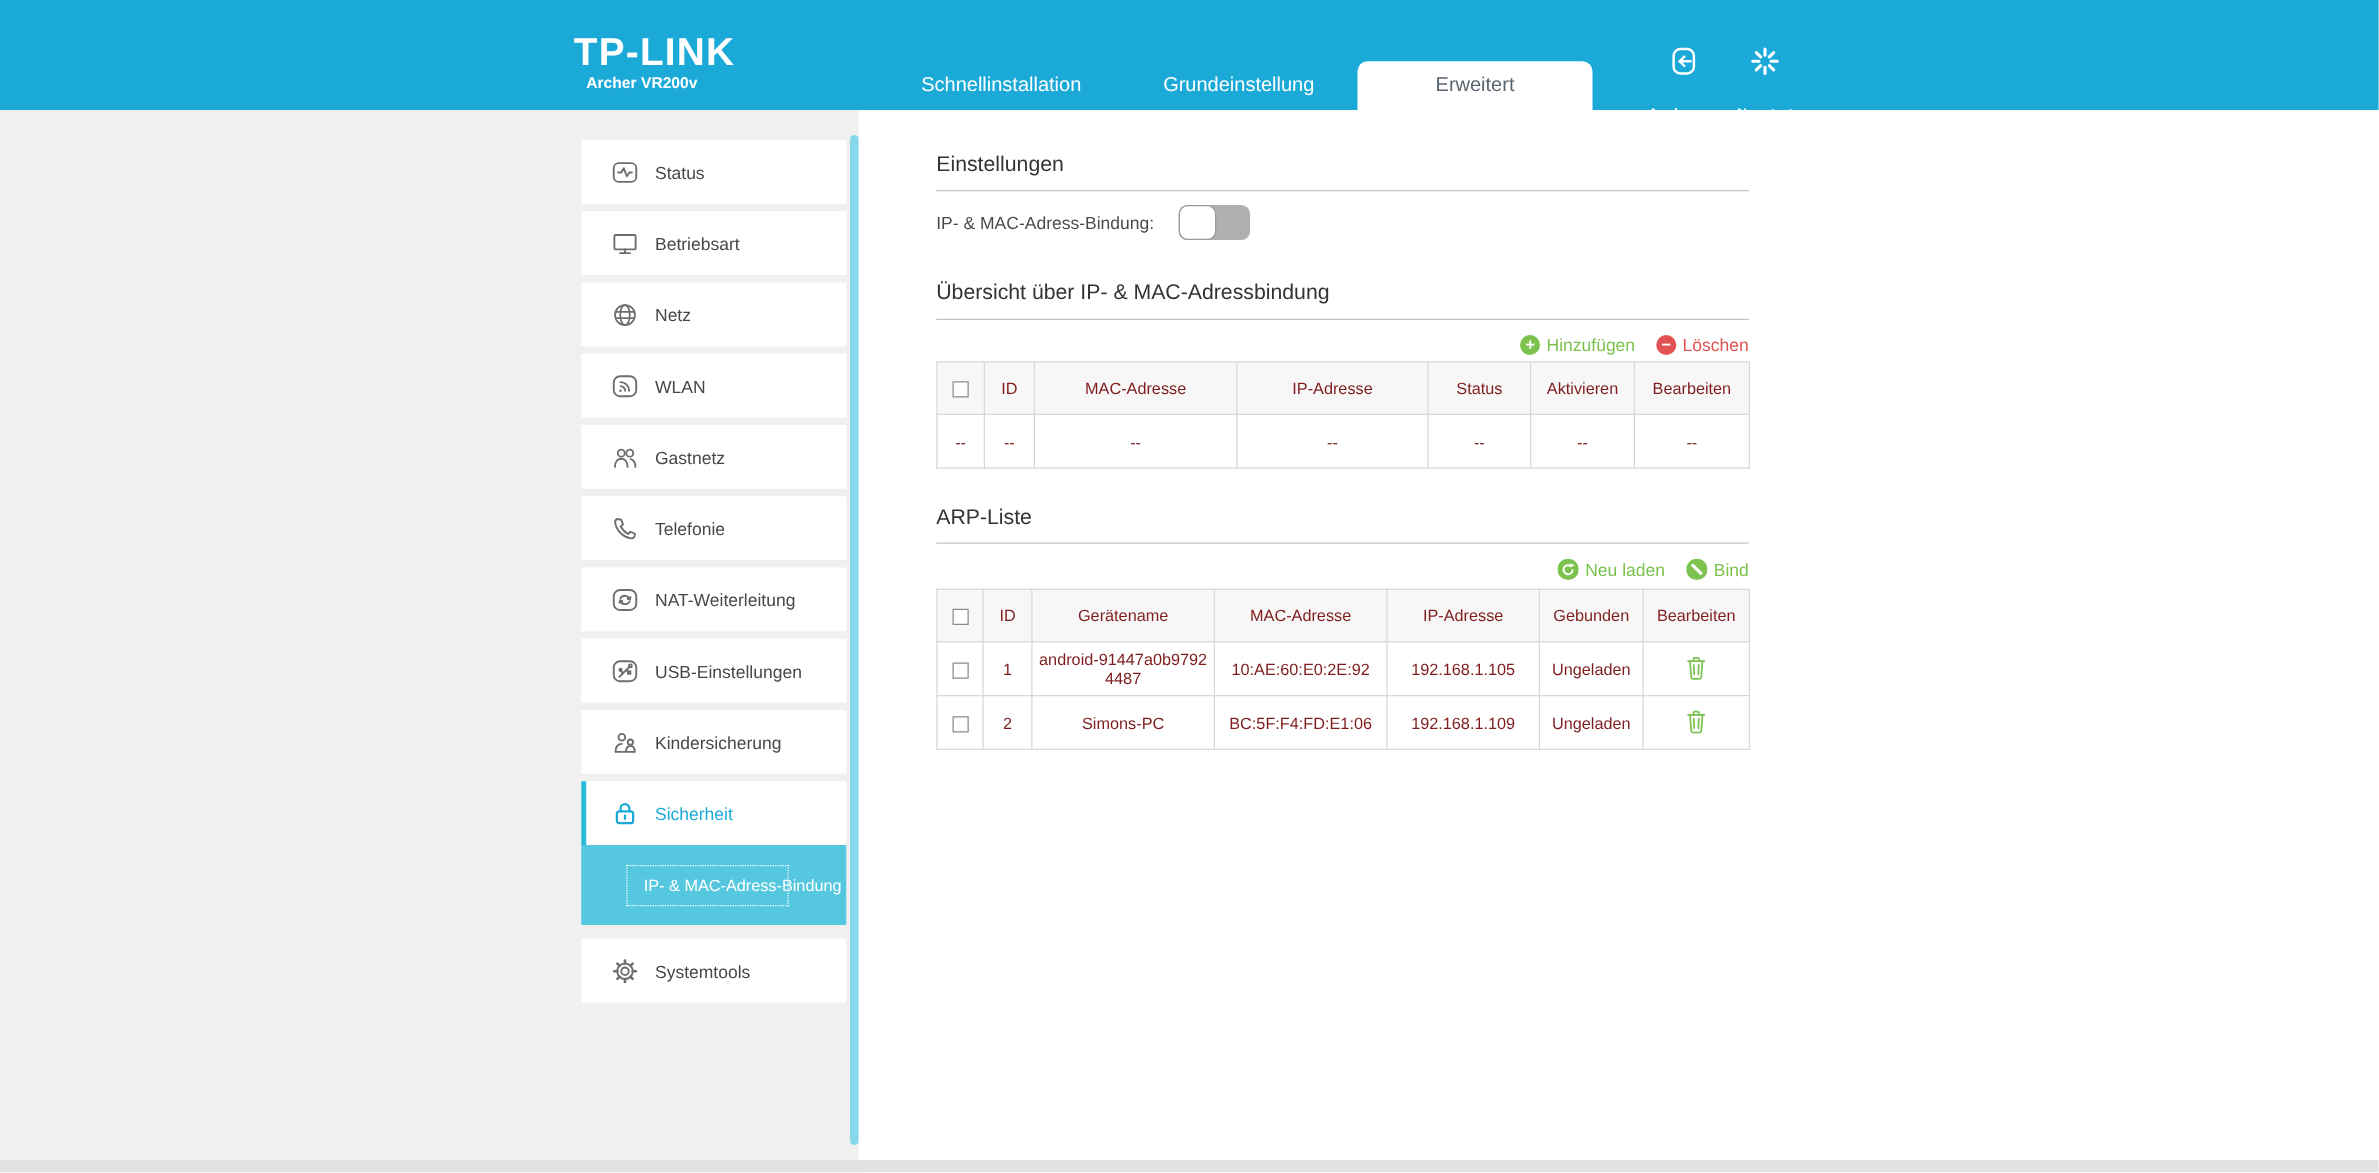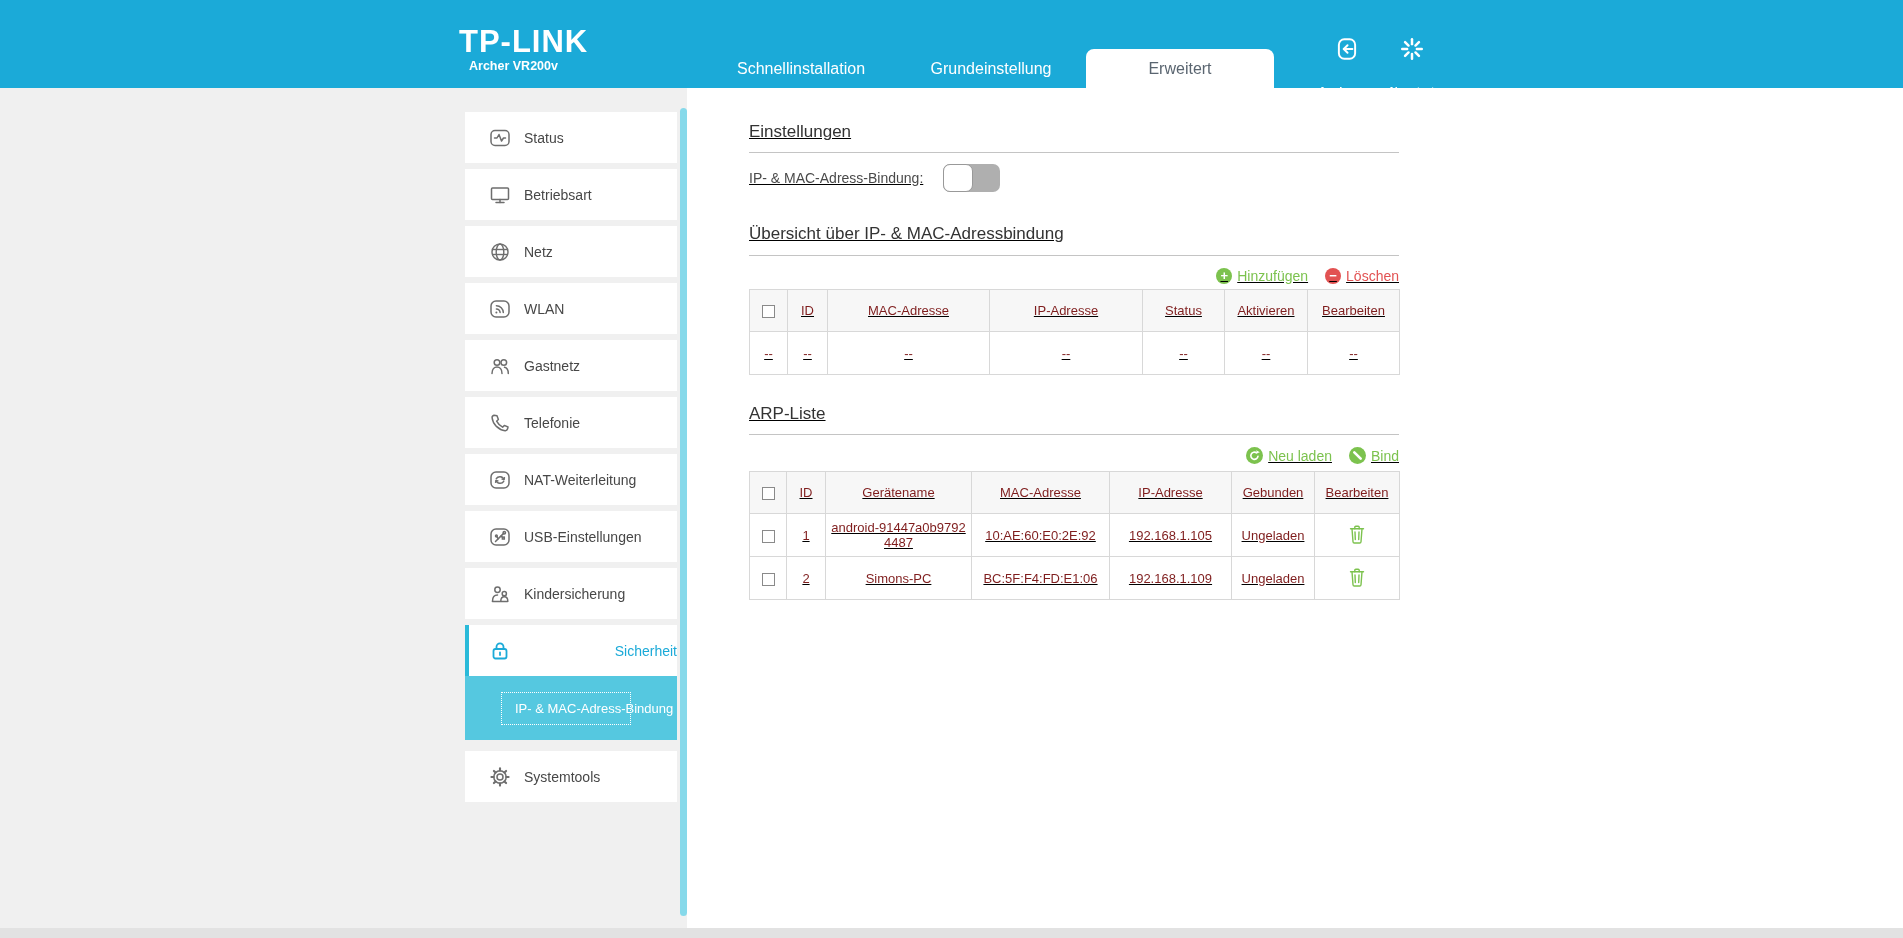--- a/index.html
+++ b/index.html
@@ -24,31 +24,31 @@
   
   .left-bg { position:absolute; left:0; top:88px; width:687px; height:850px; background:#F0F0F0; }
   .bottom-bar { position:absolute; left:0; bottom:0; width:1903px; height:10px; background:#E2E2E2; }
   .side-scrollbar { position:absolute; left:680px; top:108px; width:7px; height:808px; border-radius:4px; background:#86D9EA; cursor:pointer; }
 
   
   .sidebar { position:absolute; left:465px; top:112px; width:212px; }
   .nav-card { position:relative; height:51px; margin-bottom:6px; background:#fff; display:flex; align-items:center; padding-left:24px; cursor:pointer; }
   .nav-icon { width:22px; height:22px; margin-right:13px; flex:0 0 auto; }
   .nav-label { font-size:14px; color:#474747; white-space:nowrap; }
-  .nav-card.active { margin-bottom:0;justify-content:space-between; }
+  .nav-card.active { margin-bottom:0; }
   .nav-card.active::before { content:""; position:absolute; left:0; top:0; bottom:0; width:4px; background:#2ABAD9; }
   .nav-card.active .nav-label { color:#1BAAD8; }
   .submenu { background:#E6E6E6; }
   .submenu-item { height:57px; display:flex; align-items:center; padding-left:49px; font-size:13px; color:#555; cursor:pointer; }
   .submenu-item.active { height:64px; background:#55C8E0; color:#fff; padding-left:36px; }
   .submenu-item.active .sub-box { display:inline-block; width:130px; border:1px dotted #fff; padding:8px 0 8px 13px; white-space:nowrap; overflow:visible; }
   .gap-11 { height:11px; }
 
   
-  .main { position:absolute; left:687px; top:88px; width:1216px; height:840px; background:#fff;text-decoration:underline; }
+  .main { position:absolute; left:687px; top:88px; width:1216px; height:840px; background:#fff; }
   .content { padding:34px 0 0 62px; width:712px; }
   .sec-title { font-size:17px; font-weight:normal; color:#333; width:650px; }
   .rule { border:none; border-top:1px solid #C4C4C4; width:650px; }
   .rule-1 { margin-top:10px; }
   .toggle-row { margin-top:11px; display:flex; align-items:center; }
   .toggle-label { font-size:14px; color:#4A4A4A; width:194px; }
   .toggle { position:relative; width:57px; height:28px; background:#AFAFAF; border-radius:7px; cursor:pointer; }
   .toggle .knob { position:absolute; left:0; top:0; width:30px; height:28px; background:#fff; border:1px solid #999; border-radius:7px; }
   .t2 { margin-top:32px; }
   .rule-2 { margin-top:11px; }

